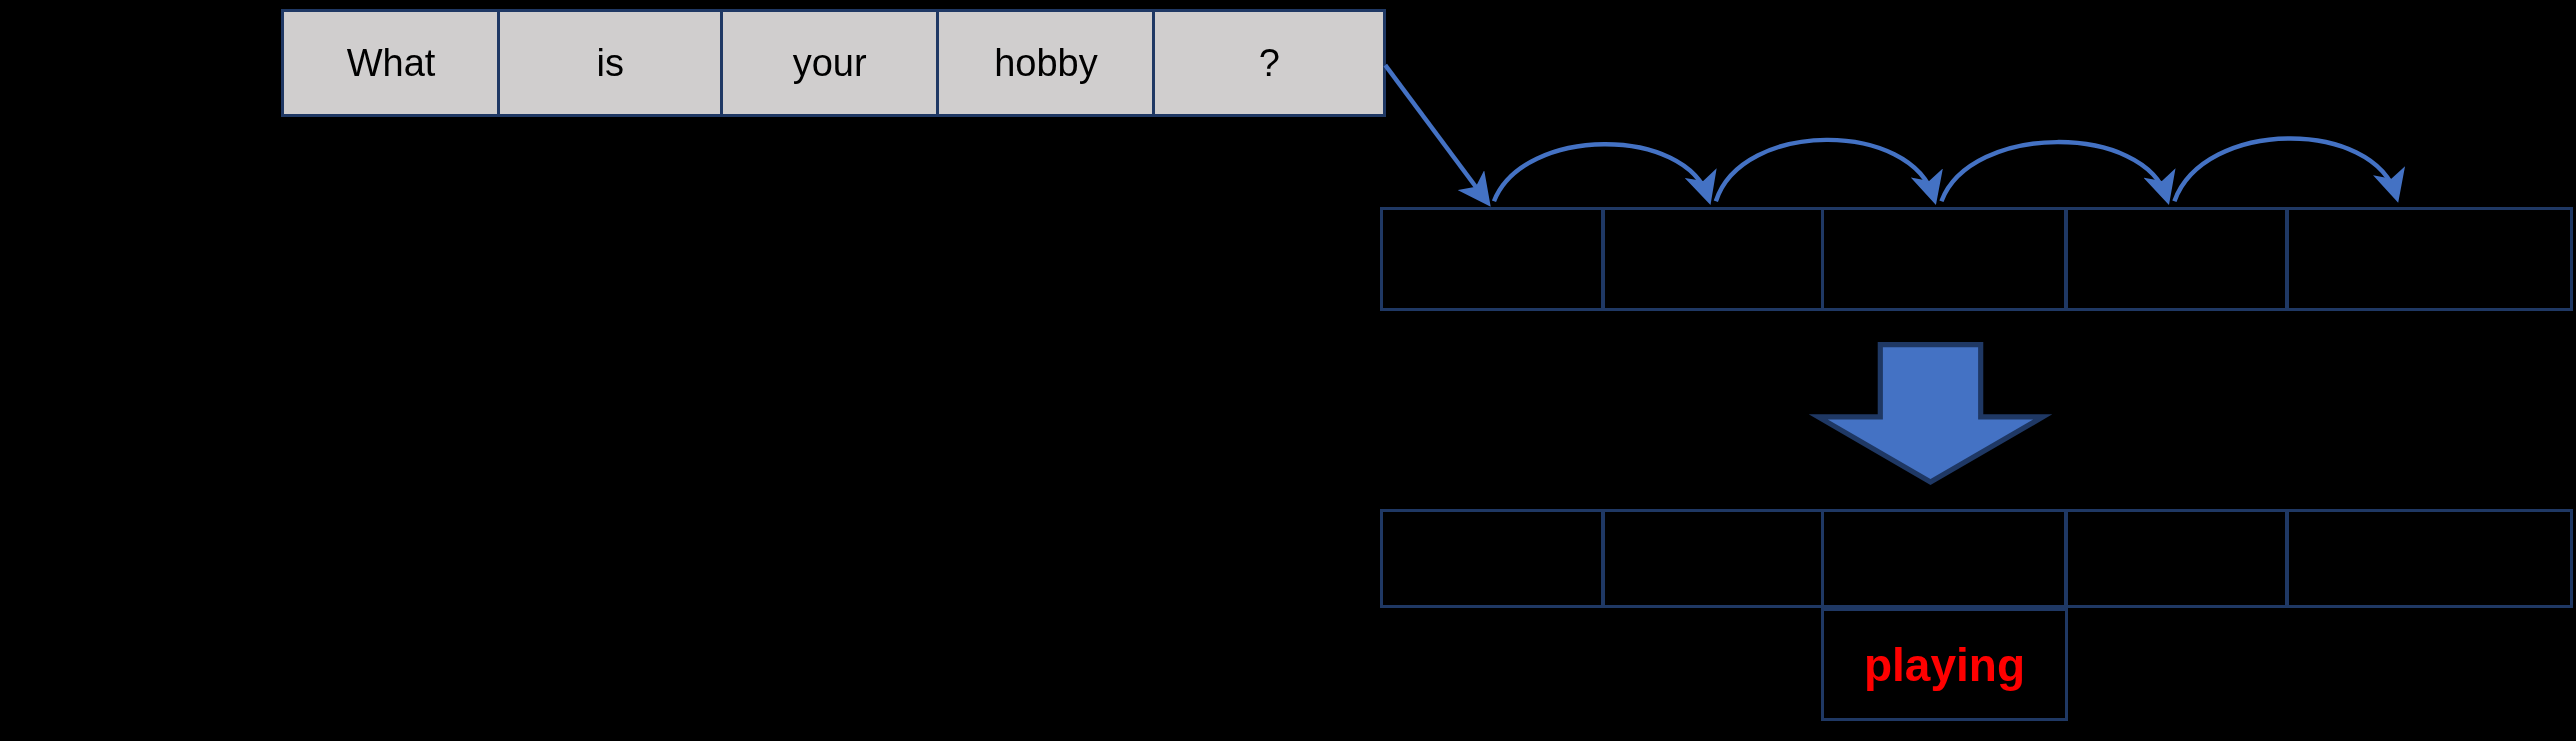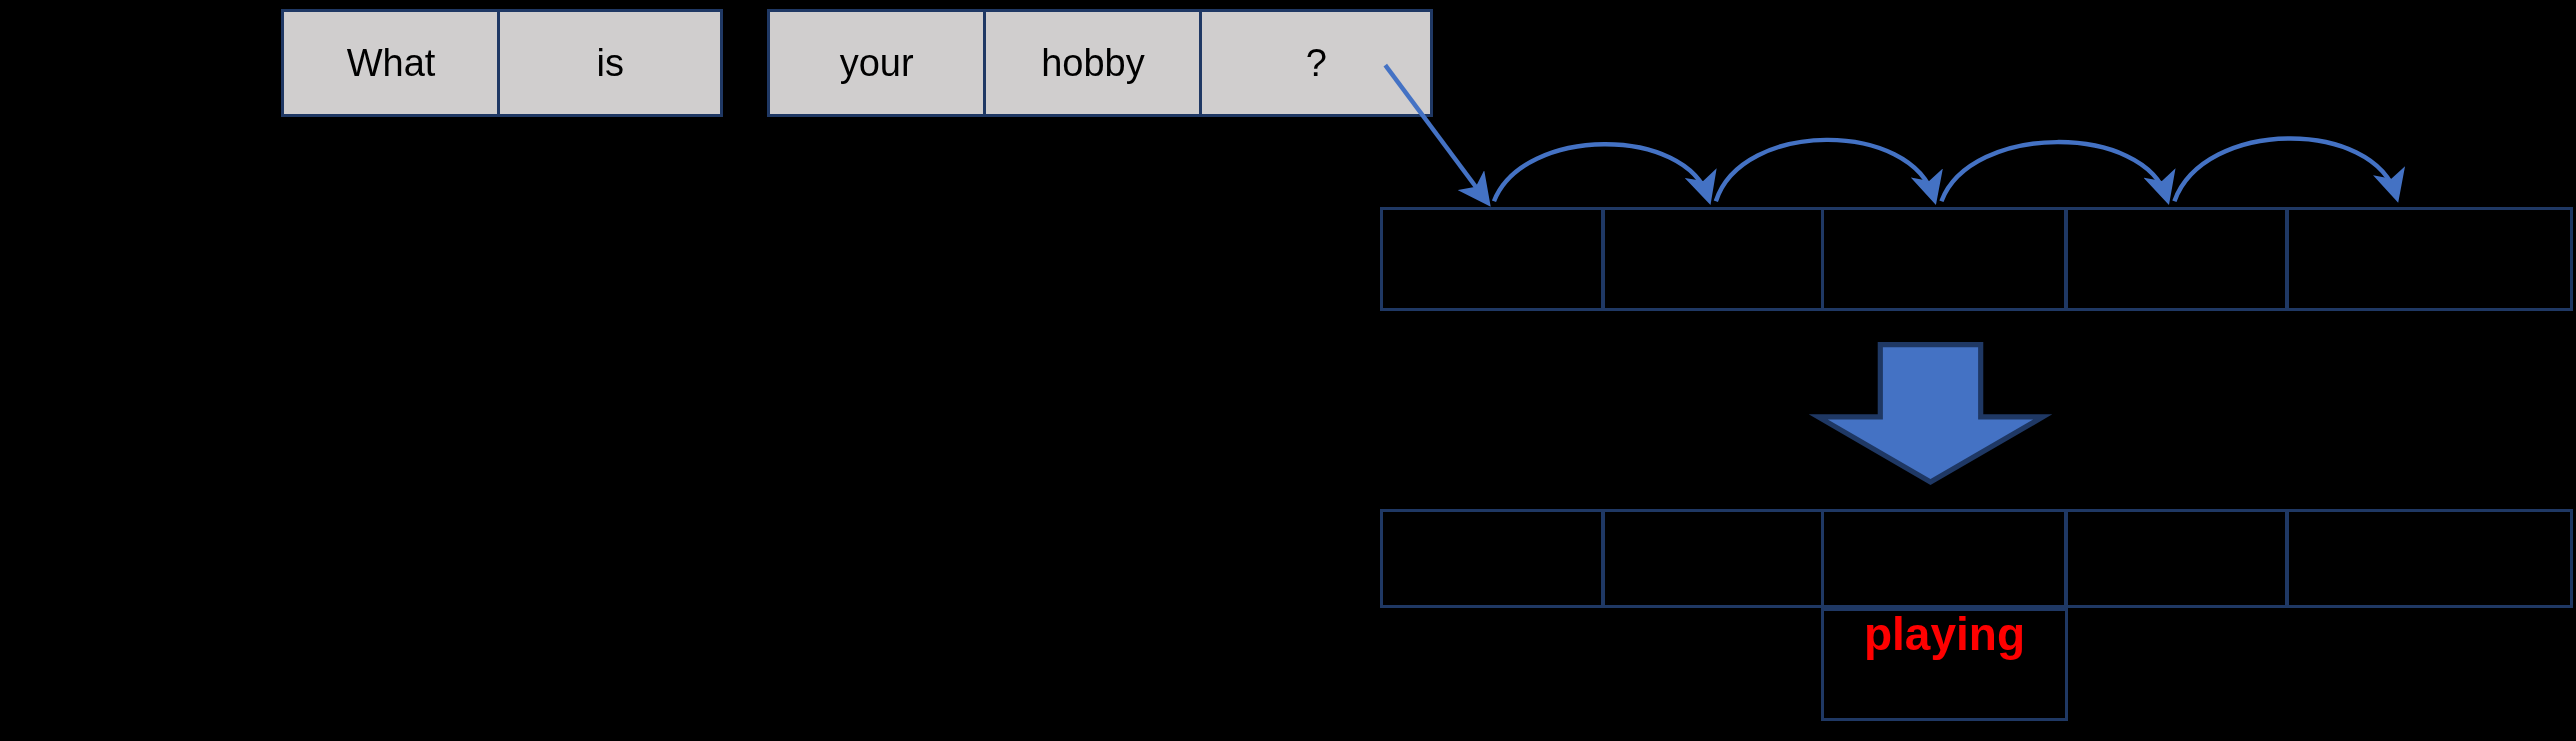--- a/index.html
+++ b/index.html
@@ -85,21 +85,21 @@
   #output-cell {
     position: absolute;
     left: 1821px;
     top: 608px;
     width: 247px;
     height: 113px;
     box-sizing: border-box;
     border: 3.7px solid #1F3864;
     background: transparent;
     display: flex;
-    align-items: flex-start;
+    align-items: center;
     justify-content: center;
   }
   #output-cell .output-text {
     color: #FF0000;
     font-size: 46px;
     font-weight: bold;
     line-height: 1;
     white-space: nowrap;
   }
 
@@ -122,21 +122,21 @@
   }
 </style>
 </head>
 <body>
 
 <div id="stage">
 
   <div class="seq-row" id="question-row">
     <div class="cell" style="width:220px;">What</div>
     <div class="cell" style="width:226px;">is</div>
-    <div class="cell" style="width:220px;margin-left:47px;">your</div>
+    <div class="cell" style="width:220px;">your</div>
     <div class="cell" style="width:220px;">hobby</div>
     <div class="cell" style="width:234px;">?</div>
   </div>
 
   <div class="seq-row" id="encoder-row">
     <div class="cell" style="width:225px;"></div>
     <div class="cell" style="width:223px;"></div>
     <div class="cell" style="width:247px;"></div>
     <div class="cell" style="width:225px;"></div>
     <div class="cell" style="width:288px;"></div>

